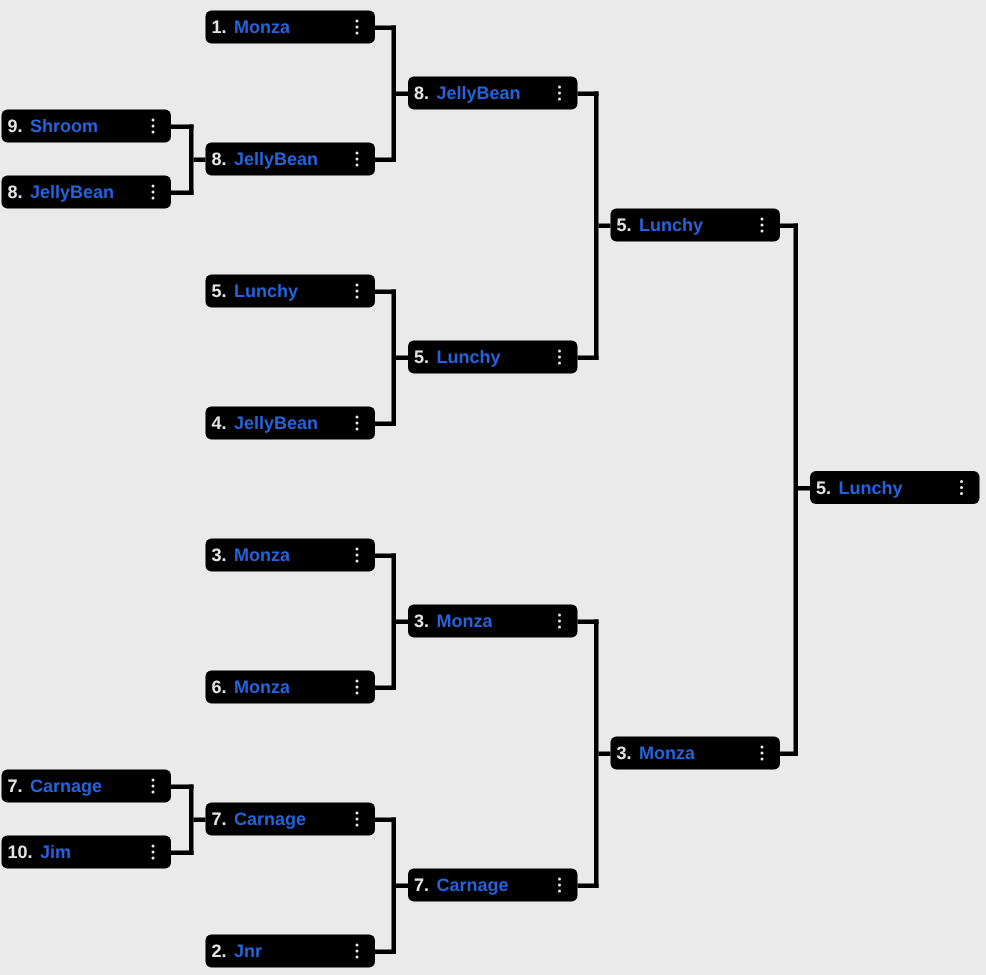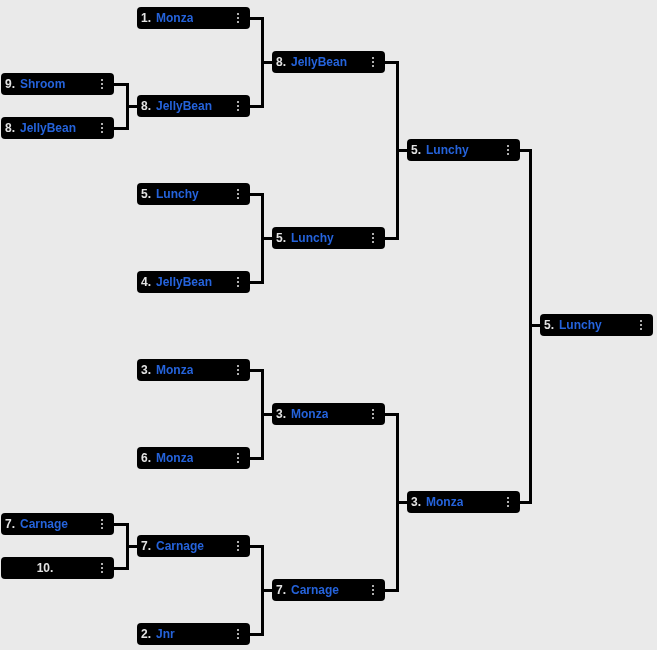--- a/index.html
+++ b/index.html
@@ -89,21 +89,21 @@
     </div>
     <div class="box" style="left: 1px; top: 513px; background: rgb(0, 0, 0);">
       <span class="seed" style="color: rgb(227, 227, 227);">7.</span>
       <span class="pname" style="color: rgb(37, 99, 219);">Carnage</span>
       <span class="kebab">
         <i style="background: rgb(232, 232, 232);"></i>
         <i style="background: rgb(232, 232, 232);"></i>
         <i style="background: rgb(232, 232, 232);"></i>
       </span>
     </div>
-    <div class="box" style="left: 1px; top: 557px; background: rgb(0, 0, 0); flex-direction: column;">
+    <div class="box" style="left: 1px; top: 557px; background: rgb(0, 0, 0);">
       <span class="seed" style="color: rgb(227, 227, 227);">10.</span>
       <span class="pname" style="color: rgb(37, 99, 219);">Jim</span>
       <span class="kebab">
         <i style="background: rgb(232, 232, 232);"></i>
         <i style="background: rgb(232, 232, 232);"></i>
         <i style="background: rgb(232, 232, 232);"></i>
       </span>
     </div>
     <div class="box" style="left: 137px; top: 7px; background: rgb(0, 0, 0);">
       <span class="seed" style="color: rgb(227, 227, 227);">1.</span>

